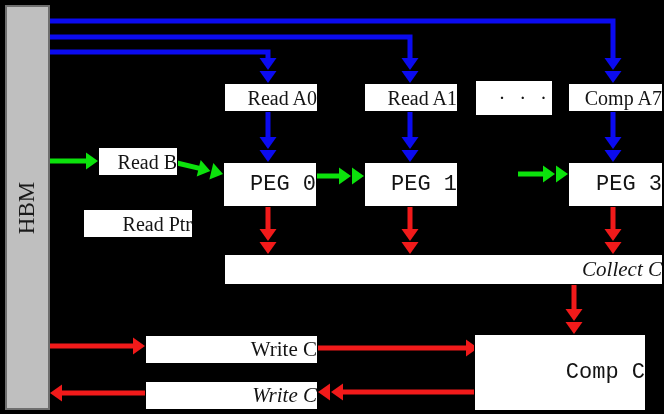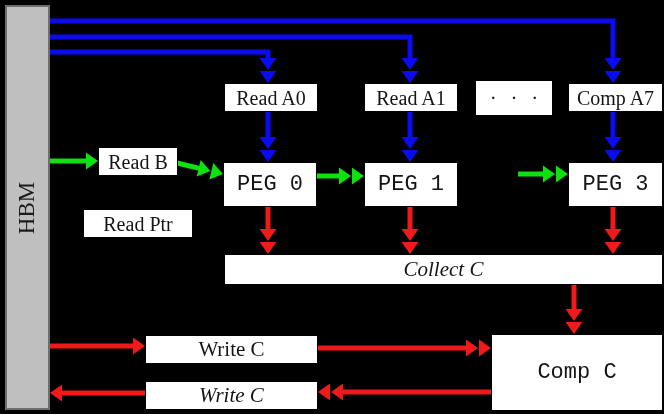--- a/index.html
+++ b/index.html
@@ -10,21 +10,21 @@
     overflow:hidden;
     font-family:"Liberation Serif", "DejaVu Serif", serif;
   }
   #arrow-layer{position:absolute;left:0;top:0;z-index:1;}
   .node{
     position:absolute;
     box-sizing:border-box;
     background:#fff;
     border:1px solid #000;
     color:#141414;
-    display:flex;align-items:center;justify-content:center;
+    display:flex;align-items:center;justify-content:flex-end;
     font-size:20px;
     line-height:1;
     z-index:2;
     white-space:nowrap;
   }
   .node.peg{font-size:22px;font-family:Liberation Mono, monospace;}
   .node.big{font-size:21px;}
   .node.dots{font-size:15px;font-weight:bold;letter-spacing:6px;text-indent:6px;}
   #hbm-bar{
     position:absolute;
@@ -146,17 +146,17 @@
   </div>
 
   <div class="node big" style="left:145px;top:335px;width:173px;height:29px;">
     <span>Write C</span>
   </div>
 
   <div class="node big" style="left:145px;top:381px;width:173px;height:29px;font-style:italic;">
     <span>Write C</span>
   </div>
 
-  <div class="node peg" style="left:491px;top:334px;width:172px;height:77px;">
+  <div class="node peg" style="left:474px;top:334px;width:172px;height:77px;">
     <span>Comp C</span>
   </div>
 
 </div>
 
 </body></html>

